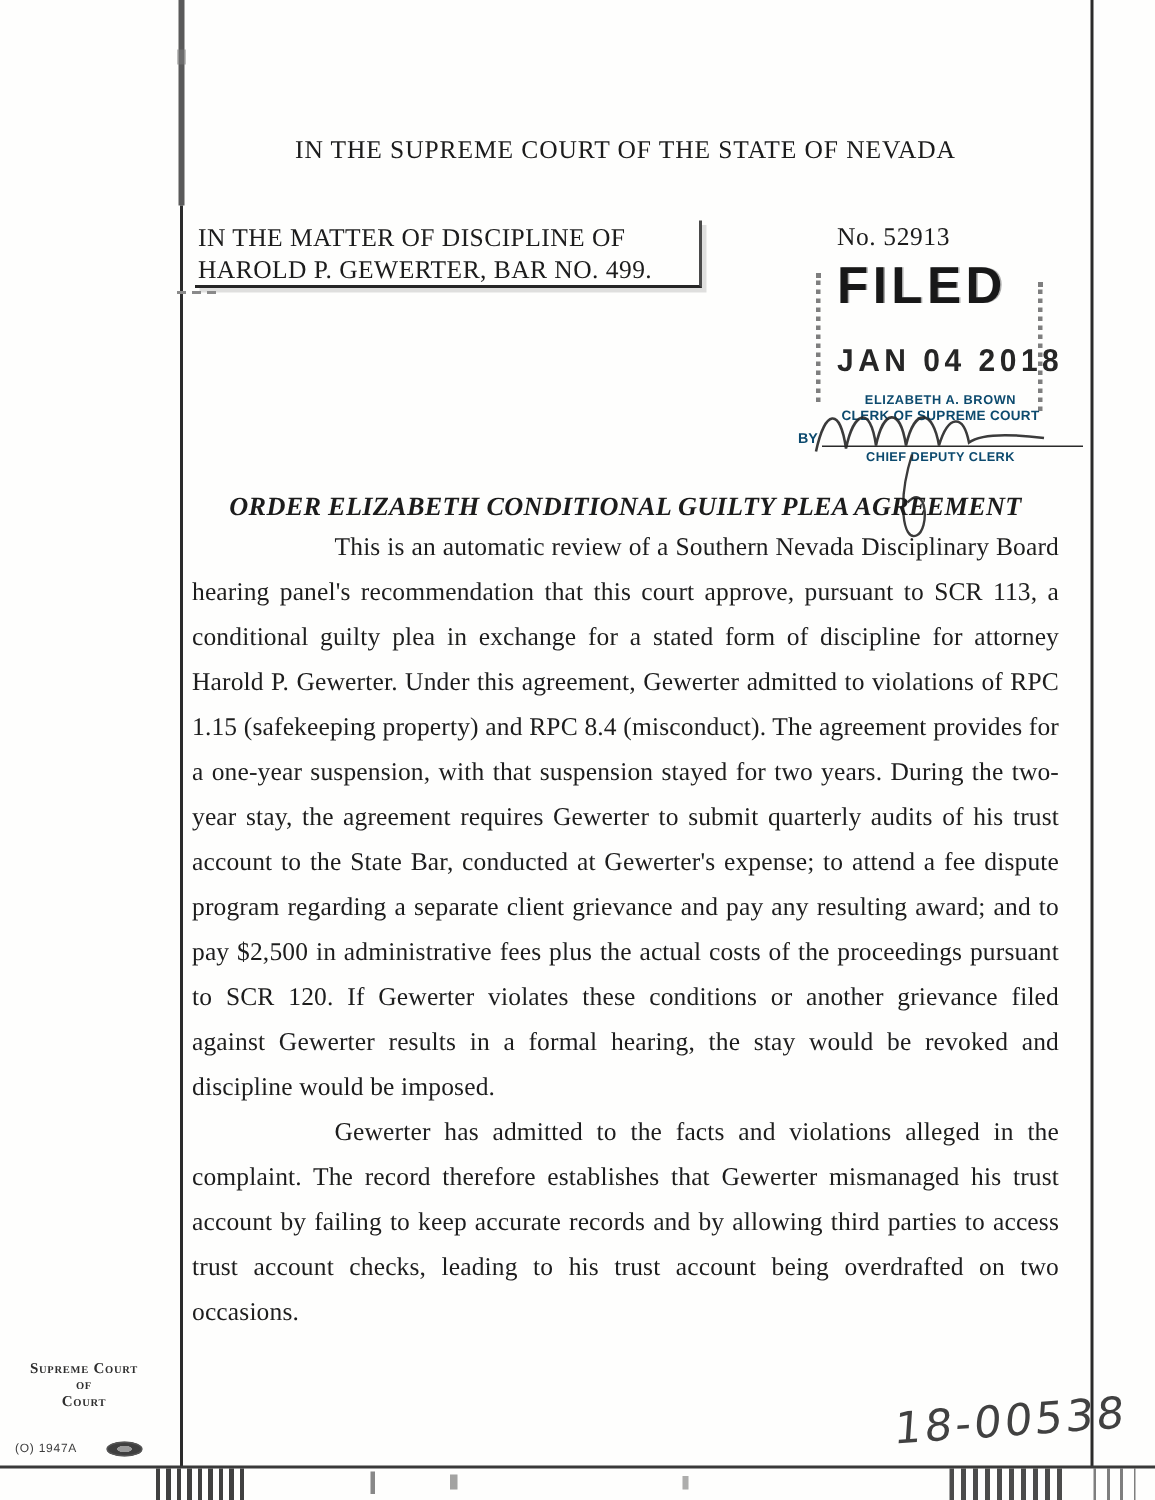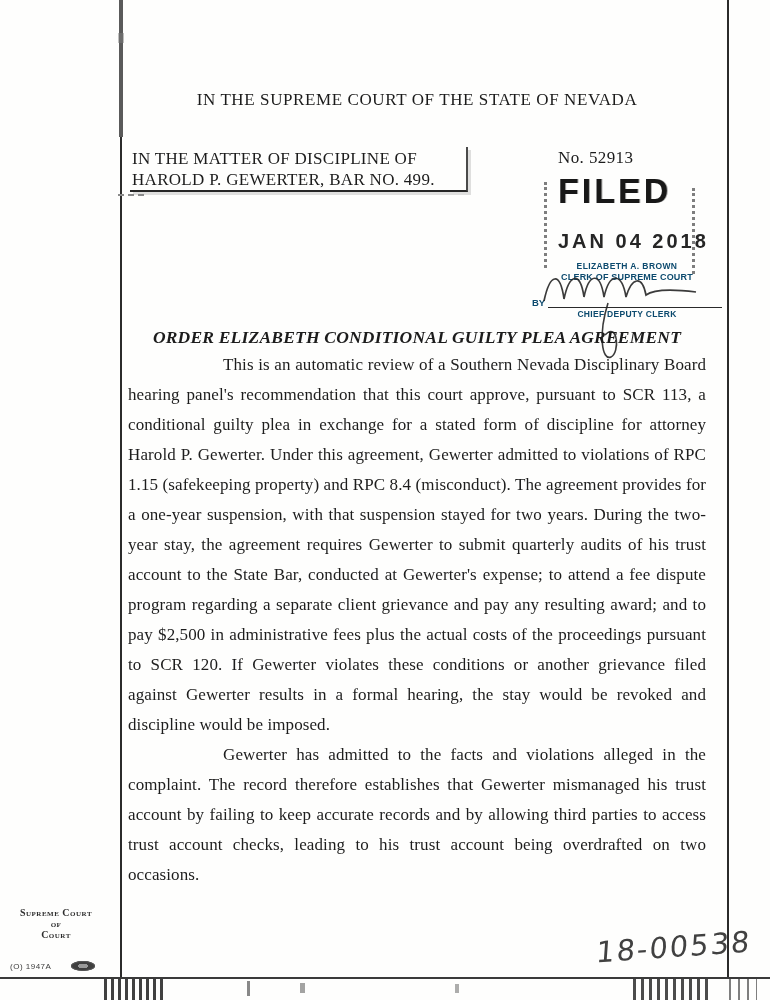--- a/index.html
+++ b/index.html
@@ -54,21 +54,21 @@
     font-weight:700;font-size:20px;letter-spacing:3px;color:#262626;
     transform:scaleY(1.05);
   }
   .clerk-block{
     position:absolute;left:532px;top:261px;width:190px;
     font-family:"Liberation Sans", sans-serif;
     text-align:center;color:#0c4a6e;
   }
   .clerk-name{font-size:8.5px;font-weight:700;letter-spacing:.4px;}
   .clerk-title{font-size:9px;font-weight:800;letter-spacing:.2px;margin-top:1px;}
-  .by-row{display:flex;align-items:flex-end;margin-top:15px;}
+  .by-row{display:flex;align-items:flex-end;margin-top:5px;}
   .by-label{font-size:9.5px;font-weight:800;}
   .sig-line{flex:1;border-bottom:1.5px solid #2a2a2a;margin-left:3px;height:9px;}
   .deputy-title{font-size:8.5px;font-weight:800;letter-spacing:.3px;margin-top:1px;}
   .signature-svg{position:absolute;left:-6px;top:-18px;pointer-events:none;}
 
   .order-title{
     position:absolute;left:128px;top:327px;width:578px;
     text-align:center;font-weight:700;font-style:italic;
     font-size:17.5px;letter-spacing:.2px;white-space:nowrap;
   }
@@ -80,21 +80,21 @@
   }
   .footer-court{
     position:absolute;left:14px;top:908px;width:84px;
     text-align:center;font-variant:small-caps;
     font-size:10px;line-height:10px;font-weight:600;
     color:#2e2e2e;letter-spacing:.5px;
   }
   .footer-court .line{margin-bottom:1px;}
   .form-row{
     position:absolute;left:10px;top:961px;
-    display:flex;align-items:center;gap:20px;
+    display:flex;align-items:flex-start;gap:20px;
     font-size:8px;color:#3c3c3c;letter-spacing:.5px;
     font-family:"Liberation Sans", sans-serif;
   }
   .seal{display:inline-block;width:24px;height:10px;border-radius:50%;
     background:radial-gradient(ellipse at center,#9a9a9a 0 30%,#3f3f3f 31% 100%);
     box-shadow:0 0 0 1px #555 inset;}
   .docket-number{
     position:absolute;left:596px;top:930px;
     font-family:"DejaVu Sans", sans-serif;
     font-size:29px;color:#2d2d2d;letter-spacing:2px;

